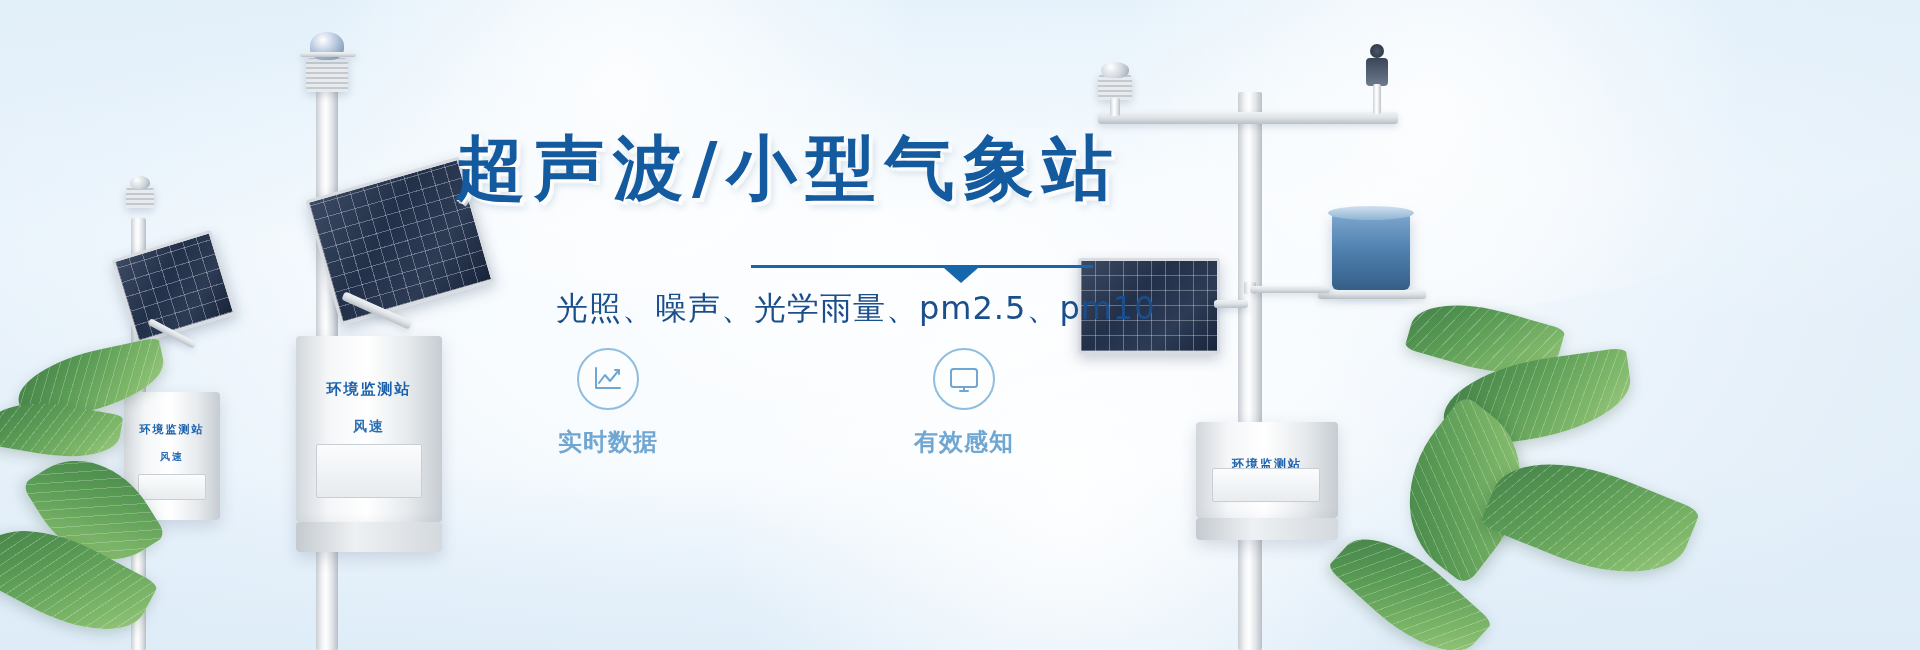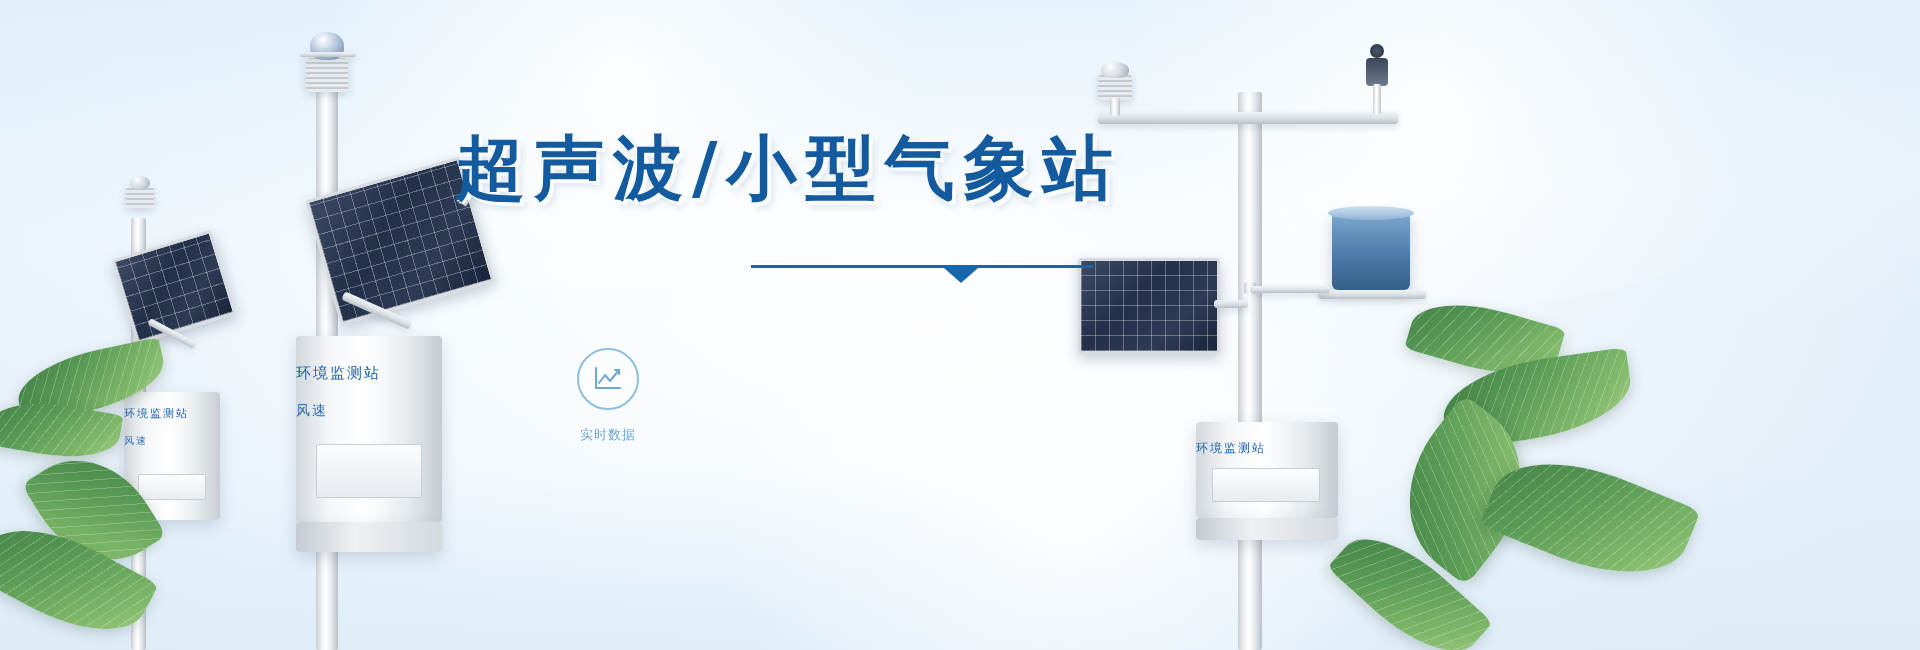--- a/index.html
+++ b/index.html
@@ -50,25 +50,26 @@
     box-shadow:0 5px 14px rgba(40,60,90,.25);
   }
   .box {
     position:absolute;
     background:linear-gradient(90deg,#d2d7dc 0%,#f4f6f8 22%,#ffffff 48%,#e7ebee 76%,#c6ccd2 100%);
     border-radius:4px;
     box-shadow:0 6px 16px rgba(60,80,110,.18);
   }
   .boxlabel{
     position:absolute; left:0; right:0;
-    text-align:left;
+    text-align:center;
     color:#1b61ac;
     letter-spacing:2px;
-    font-weight:400;
-    white-space:nowrap;
+    font-weight:700;
+    white-space:nowrap;
+    margin-top:16px;
   }
   .sensor-cap{
     position:absolute;
     background:
       repeating-linear-gradient(0deg, #e8ebee 0 3px, #c3c9cf 3px 5px);
     border-radius:5px 5px 3px 3px;
     box-shadow:0 3px 8px rgba(50,70,100,.2);
   }
   .sensor-dome{
     position:absolute;
@@ -156,24 +157,25 @@
     width:62px;height:62px;
     border:2px solid #8fbde0;
     border-radius:50%;
     display:flex;align-items:center;justify-content:center;
     background:rgba(255,255,255,.35);
   }
   .fcircle svg{ display:block; }
   .flabel{
     margin-top:16px;
     font-family:"DejaVu Sans","Liberation Sans",sans-serif;
-    font-size:13px;
+    font-size:24px;
     color:#6fa6d2;
     letter-spacing:1px;
     white-space:nowrap;
+    font-weight:bold;
   }
 </style>
 </head>
 <body>
 
 <div id="banner">
 
   <div class="cloudwash" style="left:240px;top:-130px;width:760px;height:420px;"></div>
   <div class="cloudwash" style="left:1020px;top:-90px;width:820px;height:400px;"></div>
   <div class="cloudwash" style="left:620px;top:300px;width:900px;height:420px;"></div>
@@ -246,32 +248,43 @@
   <div class="leaf" style="left:1330px;top:560px;width:160px;height:70px;transform:rotate(42deg);"></div>
 
   <div class="copy">
 
     <div class="headline">超声波/小型气象站</div>
 
     <div class="divider">
       <div class="tri"></div>
     </div>
 
+    <div class="subline l2">光照、噪声、光学雨量、pm2.5、pm10</div>
 
     <div class="features">
 
       <div class="feature">
         <div class="fcircle">
           <svg width="34" height="34" viewBox="0 0 34 34" fill="none" stroke="#6fa6d2" stroke-width="2" stroke-linecap="round" stroke-linejoin="round">
             <path d="M5 6 V26 H29"></path>
             <path d="M8 21 L14 13 L19 19 L28 8"></path>
             <path d="M24 8 H28 V12"></path>
           </svg>
         </div>
         <div class="flabel">实时数据</div>
       </div>
 
 
+      <div class="feature">
+        <div class="fcircle">
+          <svg width="34" height="34" viewBox="0 0 34 34" fill="none" stroke="#6fa6d2" stroke-width="2" stroke-linecap="round" stroke-linejoin="round">
+            <rect x="4" y="7" width="26" height="18" rx="2.5"></rect>
+            <path d="M13 29 H21"></path>
+            <path d="M17 25 V29"></path>
+          </svg>
+        </div>
+        <div class="flabel">有效感知</div>
+      </div>
 
 
     </div>
   </div>
 </div>
 
 </body></html>

